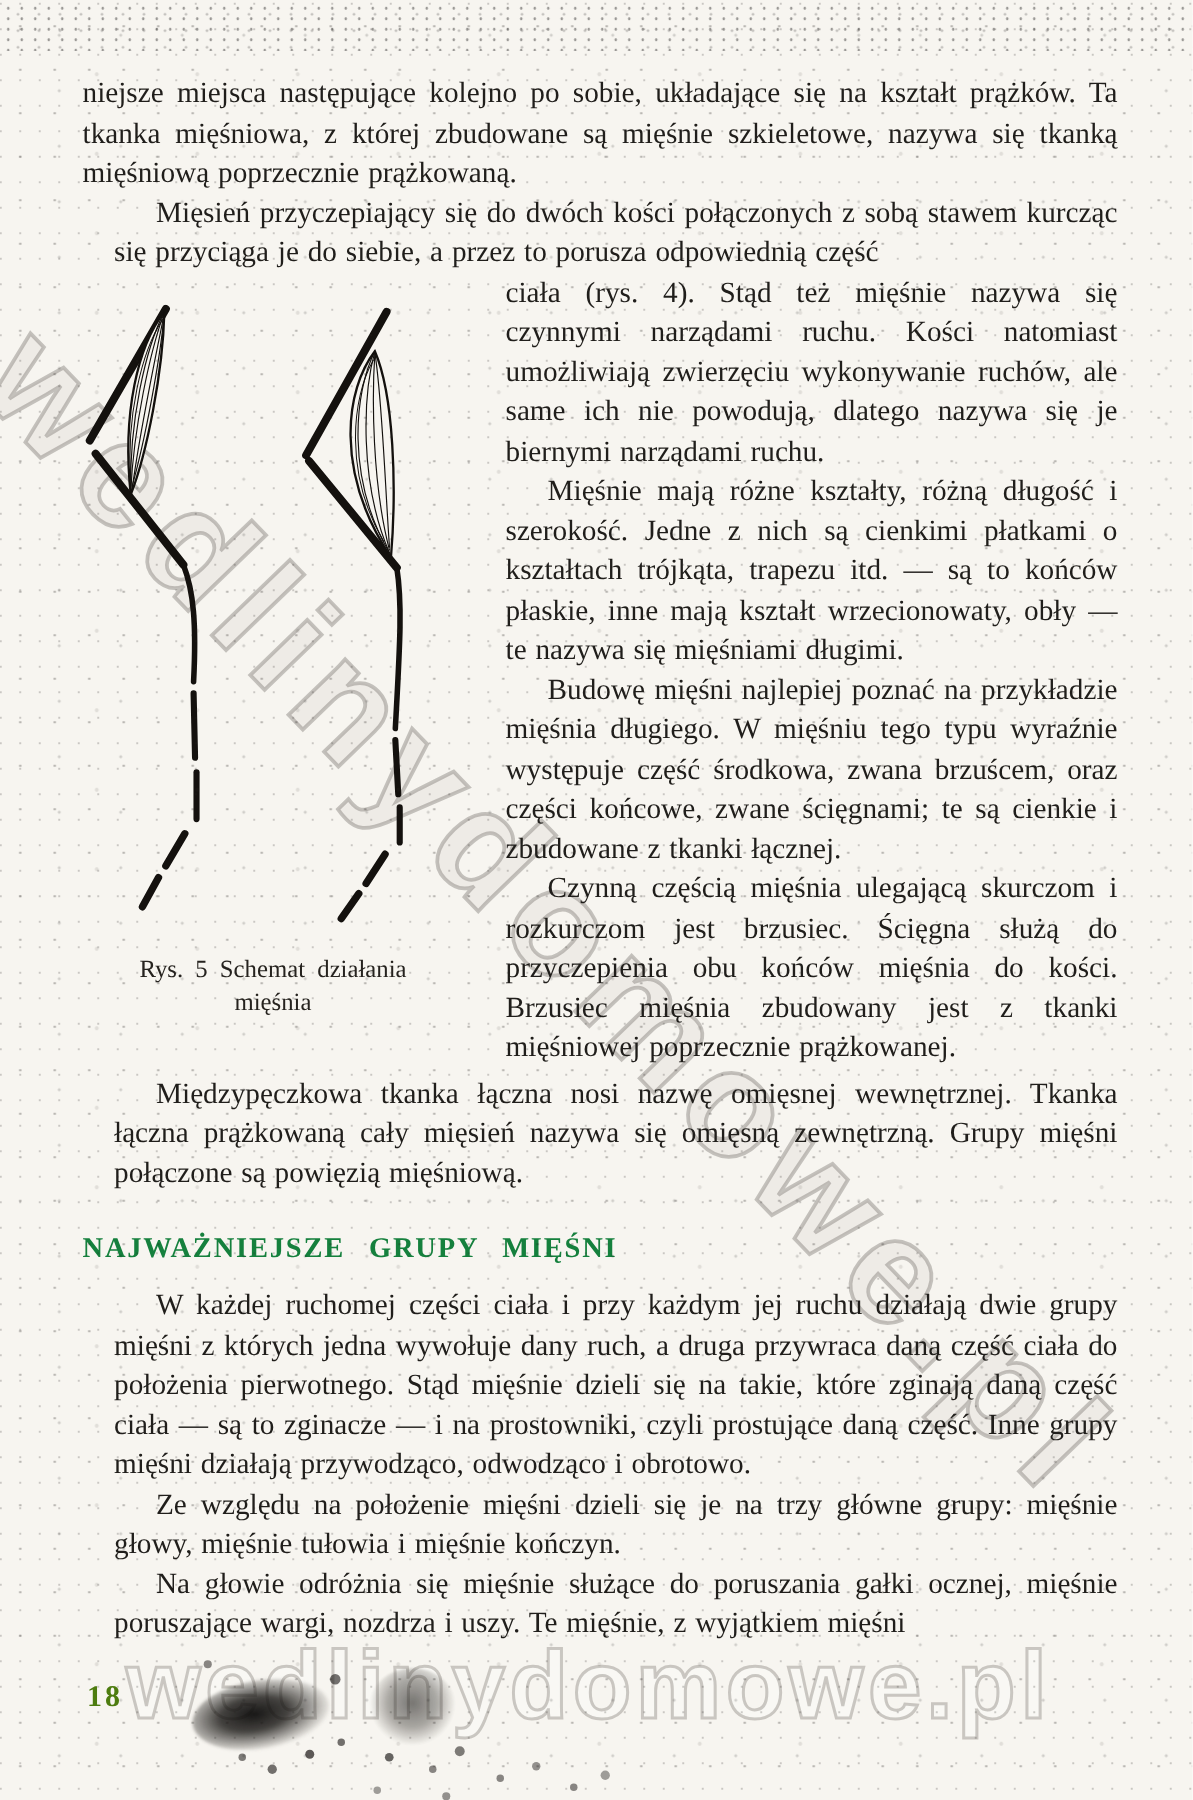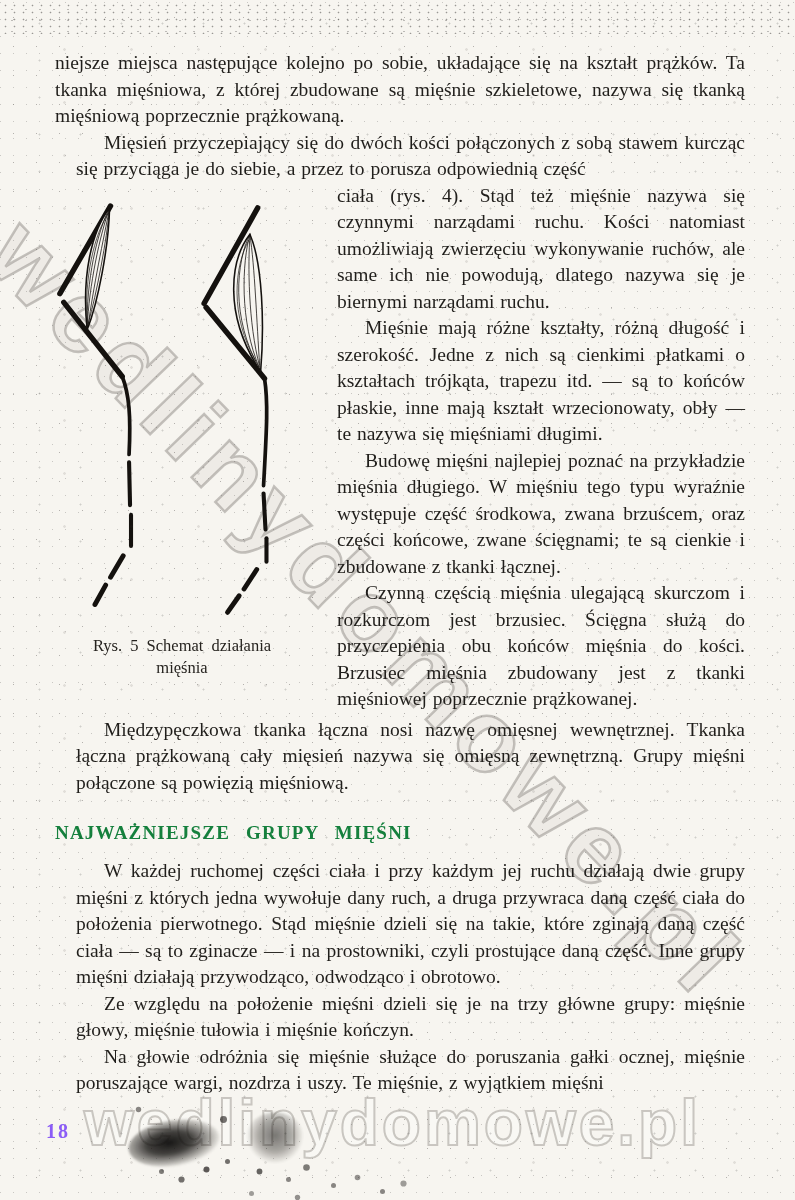--- a/index.html
+++ b/index.html
@@ -80,22 +80,22 @@
   .section-heading{
     margin:26px 0 14px 0;
     text-align:left;
     font-weight:bold;
     font-size:19px;
     letter-spacing:1.2px;
     word-spacing:10px;
     color:#15803d;
   }
   .page-number{
-    position:absolute;left:46px;top:1120px;z-index:2;
-    font-weight:bold;font-size:20px;letter-spacing:2px;color:#8b5cf6;
+    position:absolute;left:58px;top:1120px;z-index:2;
+    font-weight:bold;font-size:20px;letter-spacing:2px;color:#4d7c0f;
   }
   
   .smudge-main{
     position:absolute;left:128px;top:1120px;width:92px;height:46px;z-index:4;
     background:radial-gradient(ellipse at 45% 48%, rgba(12,11,10,.95) 0%, rgba(22,20,18,.8) 32%, rgba(45,42,38,.35) 58%, transparent 74%);
     filter:blur(1px);
     transform:rotate(-9deg);
     border-radius:50%;
   }
   .smudge-secondary{

